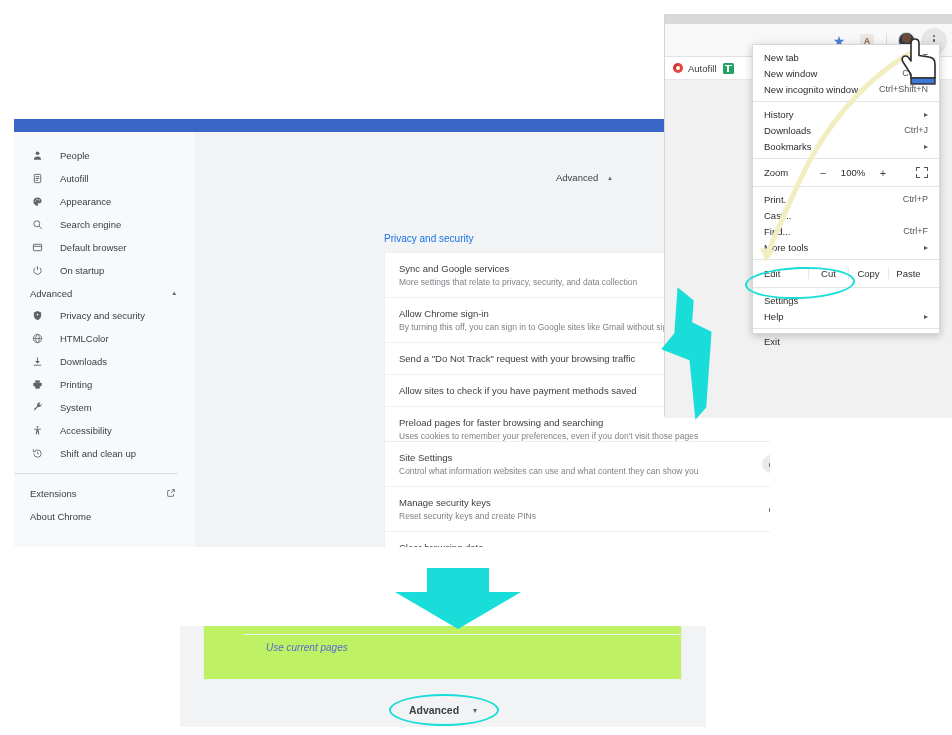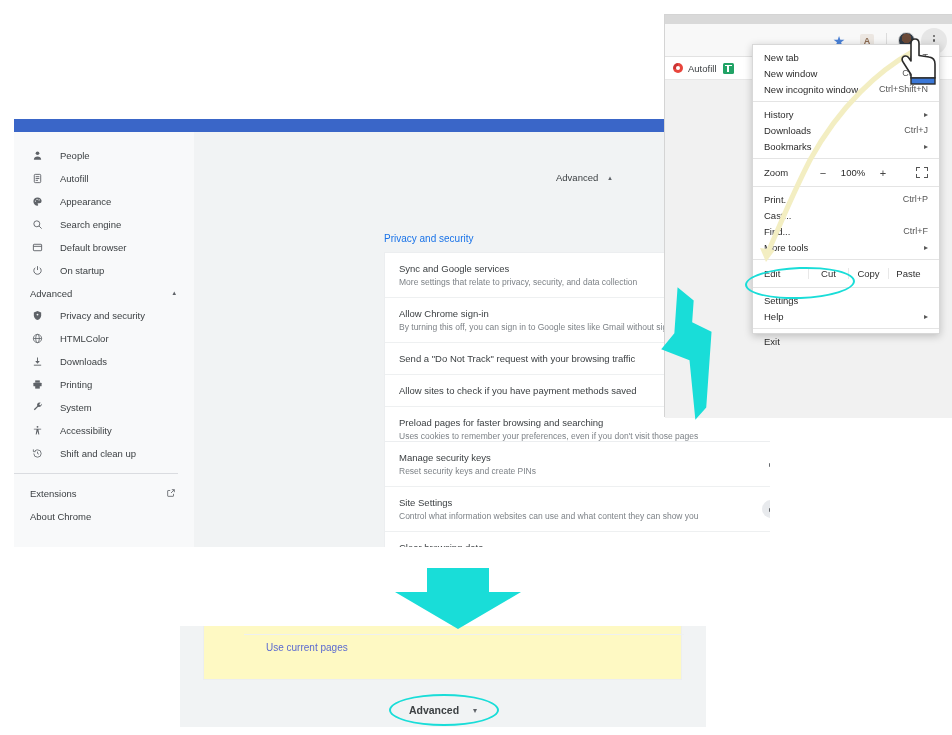--- a/index.html
+++ b/index.html
@@ -122,21 +122,21 @@
   .row { padding: 10px 14px; border-bottom: 1px solid #eef0f1; position: relative; }
   .row:last-child { border-bottom: none; }
   .row .rtitle { font-size: 9.5px; color: #3c4043; }
   .row .rsub { font-size: 8.5px; color: #7d8287; margin-top: 3px; }
   .row .rarrow { position: absolute; right: 14px; top: 50%; transform: translateY(-50%); color: #5f6368; font-size: 8px; }
   .row .rarrow.circled { width: 18px; height: 18px; border-radius: 50%; background: #e8eaed;
     display:flex; align-items:center; justify-content:center; right: 7px; }
 
   
   .bottom-panel { position: absolute; left: 180px; top: 626px; width: 526px; height: 109px; background: #f1f3f4; }
-  .bp-card { position: absolute; left: 23px; top: 0px; width: 479px; height: 54px; background: #fef9c3; border: 1px solid #eceef0; border-top: none; }
+  .bp-card { position: absolute; left: 23px; top: 0px; width: 479px; height: 54px; background: #bef264; border: 1px solid #eceef0; border-top: none; font-style: italic; }
   .bp-divider { position: absolute; left: 40px; top: 8px; width: 440px; height: 1px; background: #eef0f1; }
   .bp-link { position: absolute; left: 62px; top: 16px; font-size: 10px; color: #5b6ad0; }
   .bp-advanced { position: absolute; left: 0; top: 78px; width: 526px; display: flex; align-items: center; justify-content: center; gap: 14px; font-size: 10.5px; color: #3c4043; font-weight: bold; }
   .bp-advanced .caret { font-size: 8px; color: #5f6368; font-weight: normal; }
   .bp-baseline { position: absolute; left: 0; bottom: 0; width: 526px; height: 8px; background: #ffffff; }
 
   
   .arrow-svg { position: absolute; left: 0; top: 0; width: 952px; height: 735px; pointer-events: none; z-index: 50; }
 
   
@@ -342,28 +342,28 @@
             <div class="rsub">Uses cookies to remember your preferences, even if you don't visit those pages</div>
           </div>
           <div class="row">
             <div class="rtitle">Manage certificates</div>
             <div class="rsub">Manage HTTPS/SSL certificates and settings</div>
           </div>
         </div>
 
         <div class="card2">
           <div class="row">
+            <div class="rtitle">Site Settings</div>
+            <div class="rsub">Control what information websites can use and what content they can show you</div>
+            <div class="rarrow circled">▸</div>
+          </div>
+          <div class="row">
             <div class="rtitle">Manage security keys</div>
             <div class="rsub">Reset security keys and create PINs</div>
             <div class="rarrow">▸</div>
-          </div>
-          <div class="row">
-            <div class="rtitle">Site Settings</div>
-            <div class="rsub">Control what information websites can use and what content they can show you</div>
-            <div class="rarrow circled">▸</div>
           </div>
           <div class="row">
             <div class="rtitle">Clear browsing data</div>
 
           </div>
         </div>
 
       </div>
     </div>
   </div>

